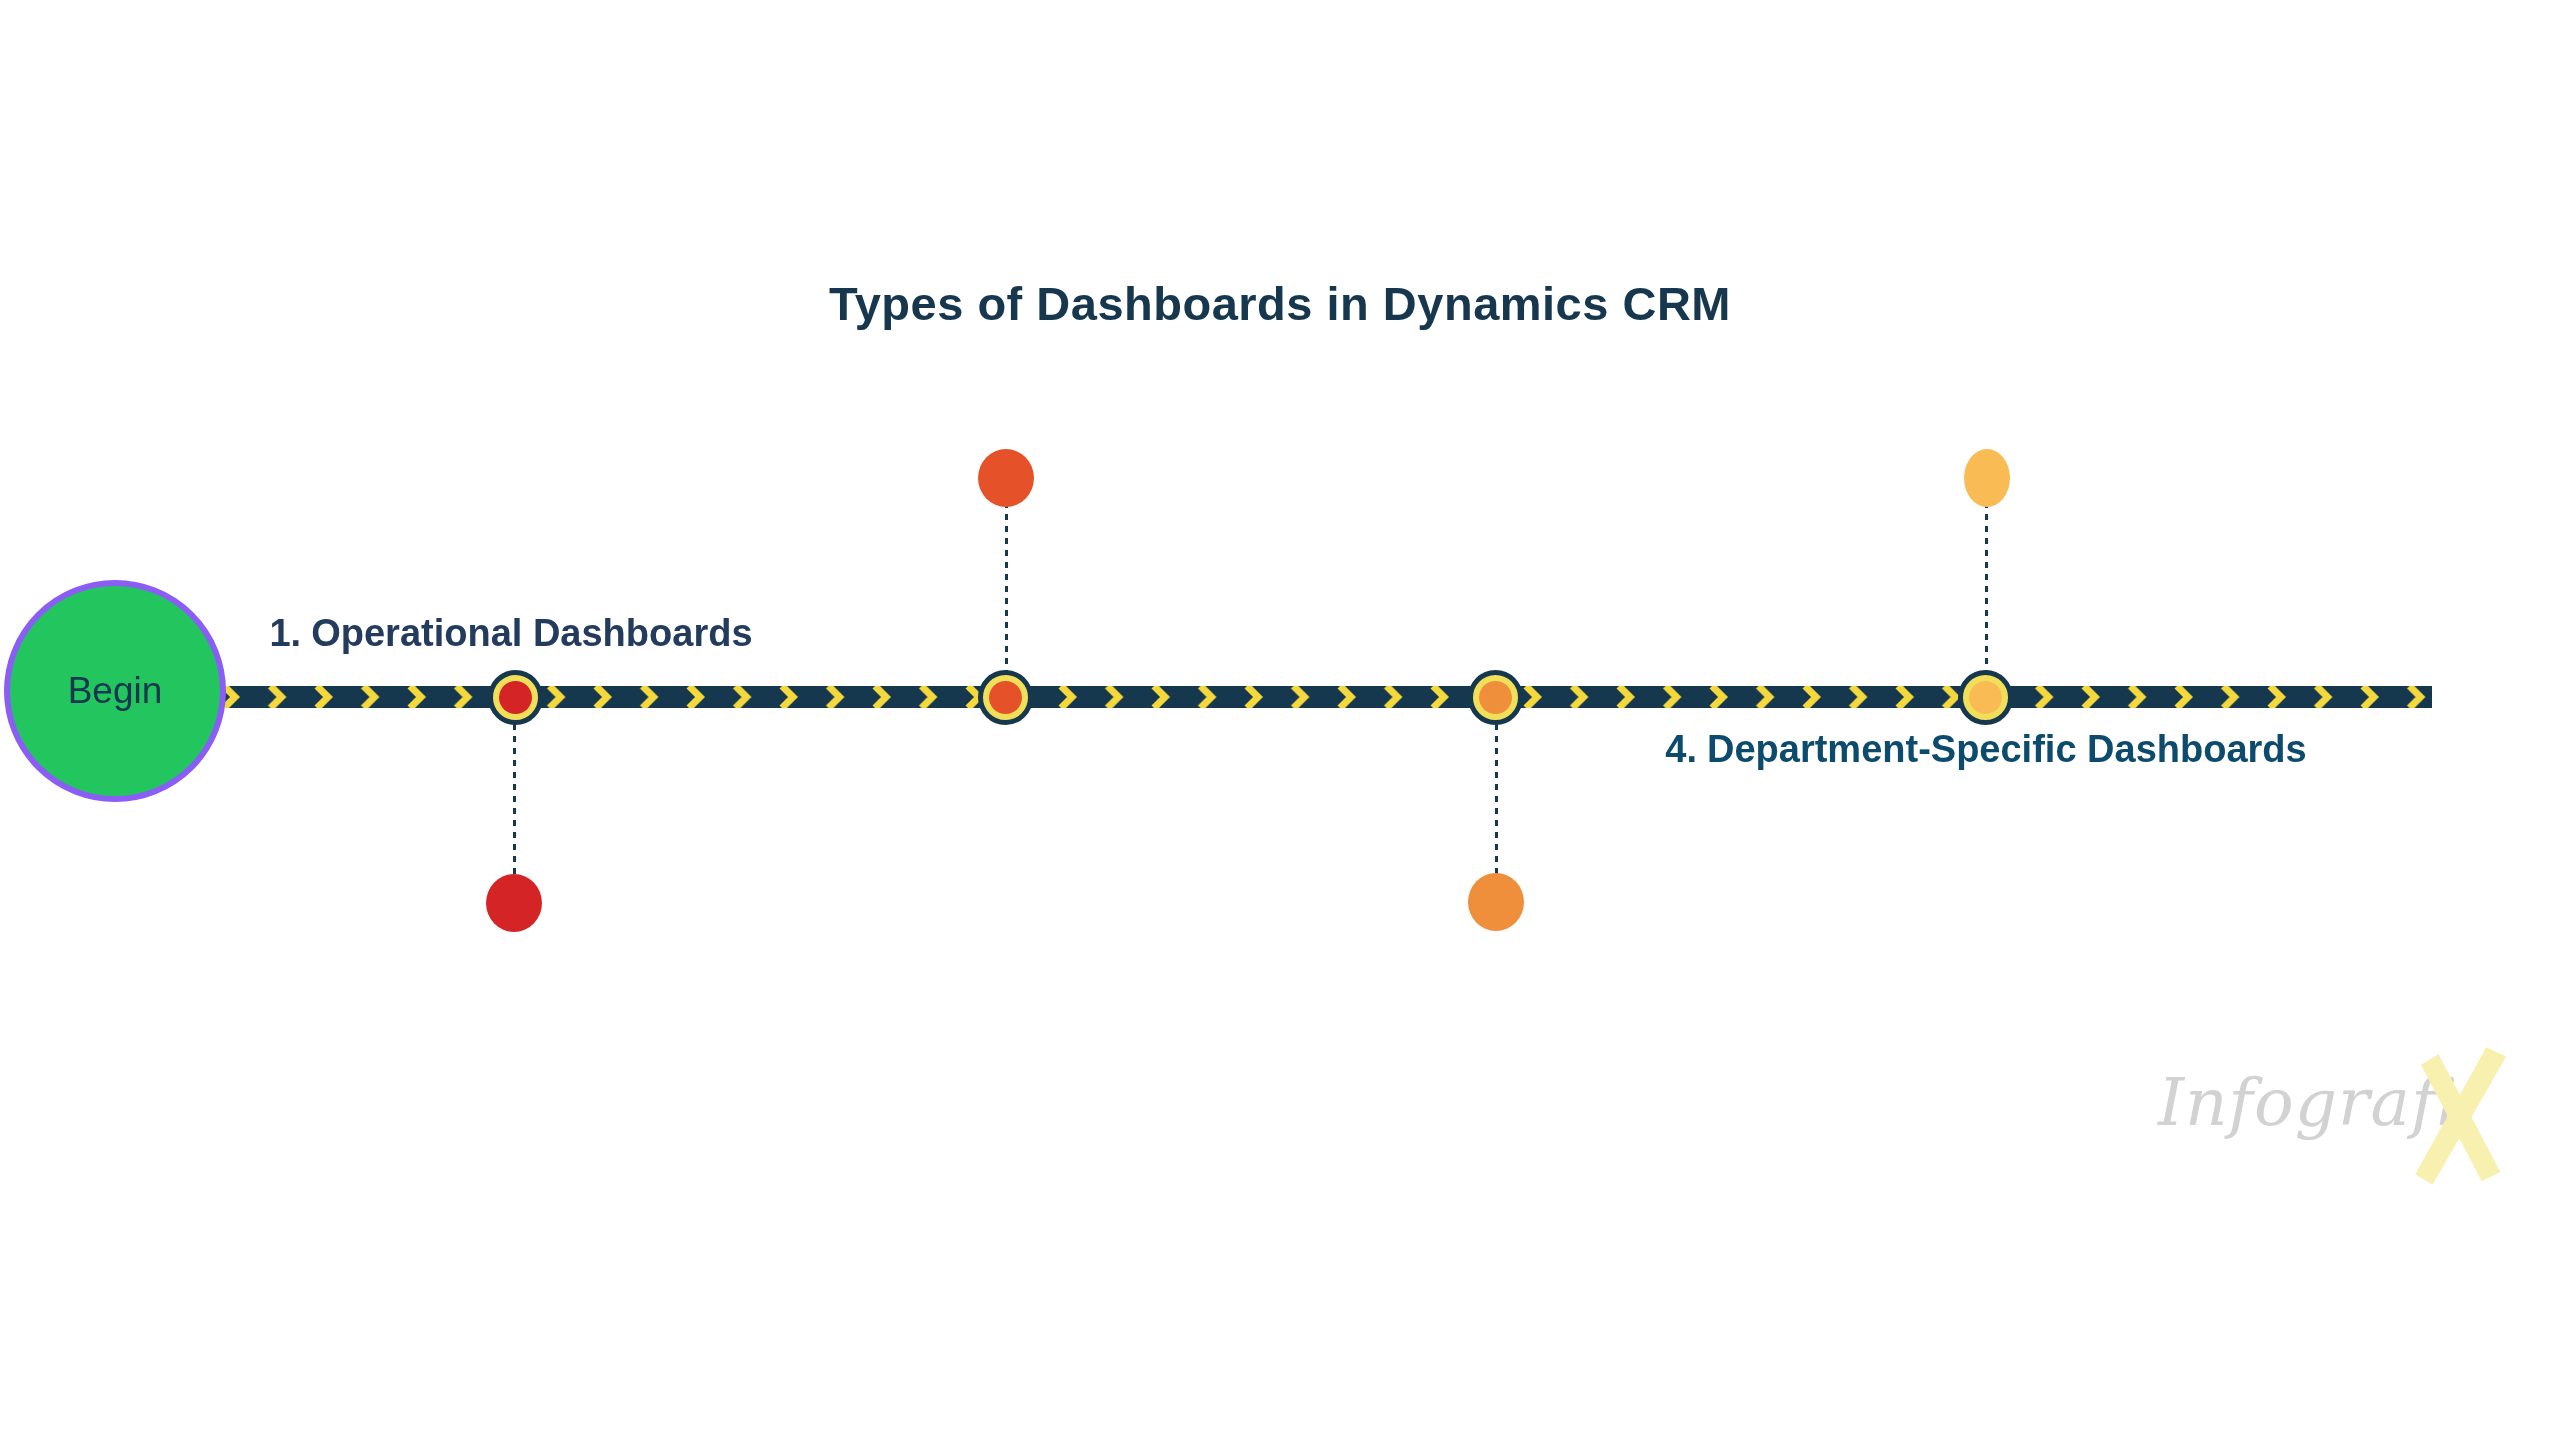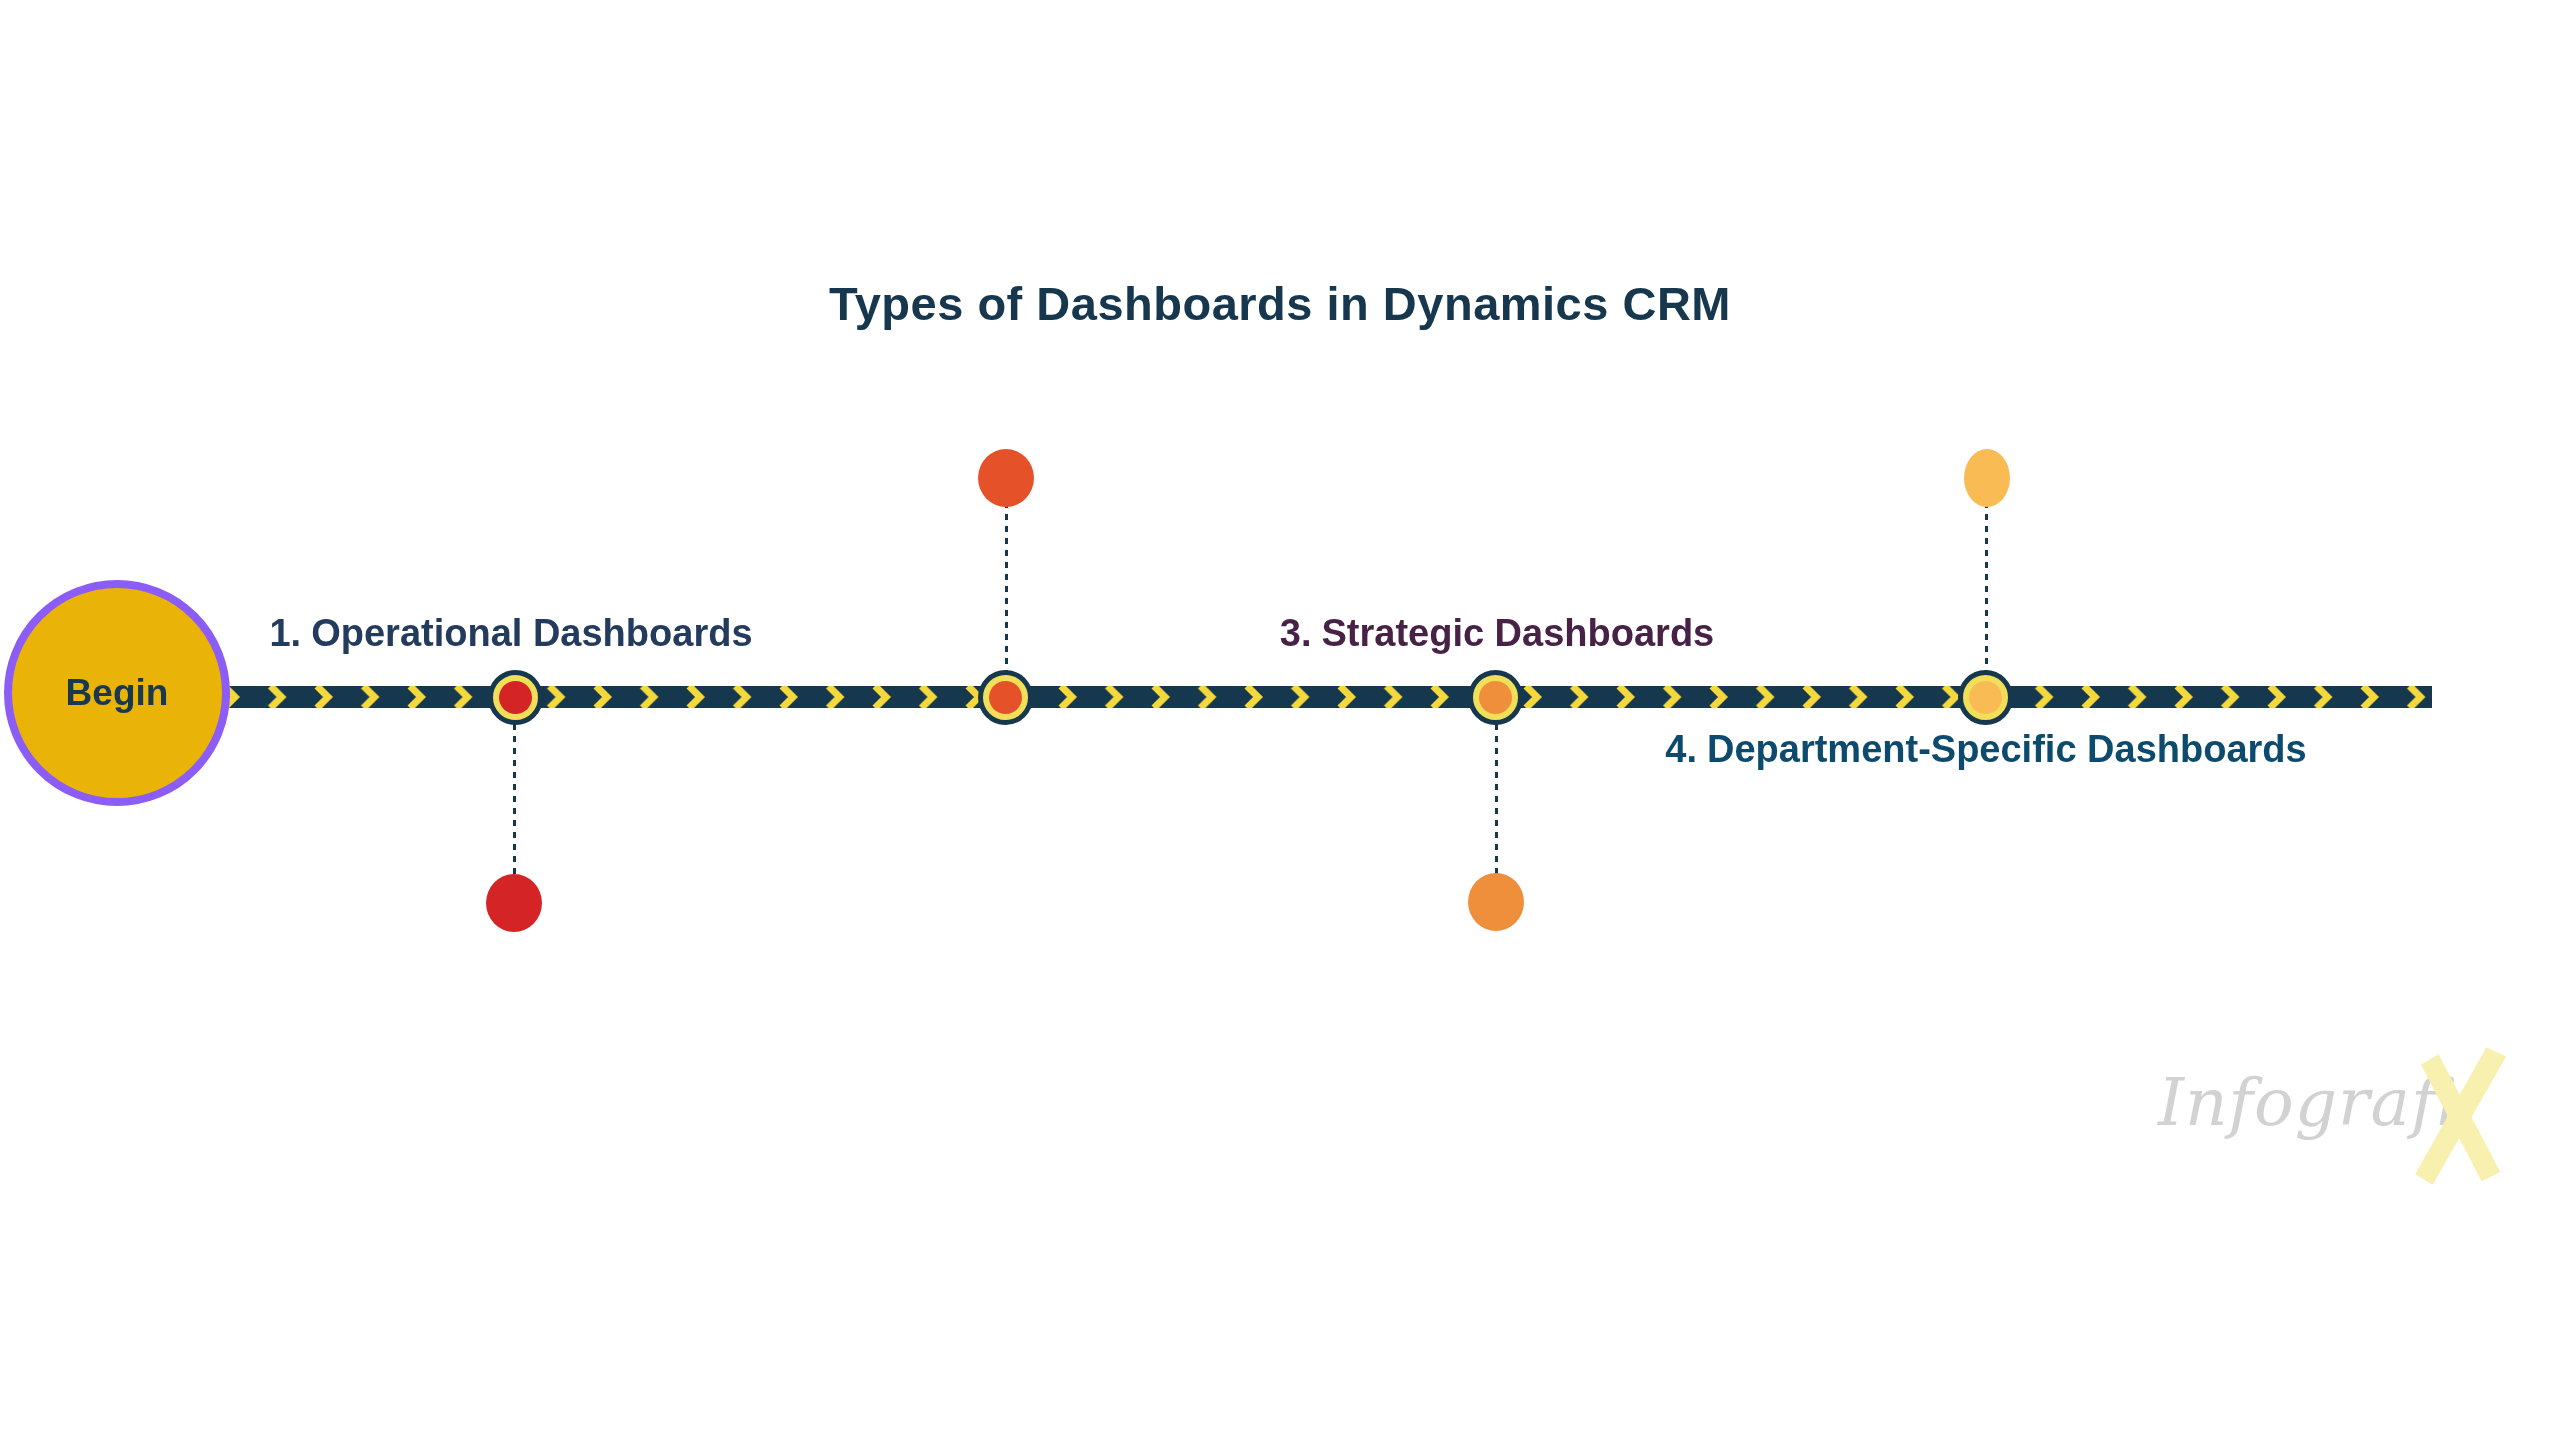--- a/index.html
+++ b/index.html
@@ -11,23 +11,23 @@
   .title {
     position:absolute; top:276px; left:0; width:100%; margin:0;
     text-align:center; font-size:47px; font-weight:700;
     color:#16374D; letter-spacing:0.5px;
   }
   
   .bar-svg { position:absolute; left:128px; top:686px; z-index:0; display:block; }
   
   .terminal {
     position:absolute; width:210px; height:210px; border-radius:50%;
-    background:#eab308; border:8px solid #8b5cf6;
+    background:#22c55e; border:6px solid #8b5cf6;
     display:flex; align-items:center; justify-content:center;
-    font-weight:700; z-index:5;
+    font-weight:400; z-index:5;
   }
   .begin { left:4px;    top:580px; color:#17384E; font-size:37px; }
   .end   { left:2317px; top:580px; color:#5B2137; font-size:35px; }
   
   .node {
     position:absolute; top:670px; width:45px; height:45px;
     border:5px solid #16384E; border-radius:50%; background:#F1DE59;
     display:flex; align-items:center; justify-content:center; z-index:3;
   }
   .node .inner { width:33px; height:33px; border-radius:50%; }
@@ -109,23 +109,20 @@
   <div class="node node3">
       <div class="inner c-orange"></div>
     </div>
   <div class="node node4">
       <div class="inner c-amber"></div>
     </div>
 
   <div class="label lab1">
     <span class="num">1.</span><span>Operational Dashboards</span>
   </div>
-  <div class="label lab3">
-    <span class="num">3.</span><span>Strategic Dashboards</span>
-  </div>
   <div class="label lab4">
     <span class="num">4.</span><span>Department-Specific Dashboards</span>
   </div>
 
   <div class="terminal begin">
     <span>Begin</span>
   </div>
 
   <div class="watermark">
     <span class="wm-text">Infografi</span>

